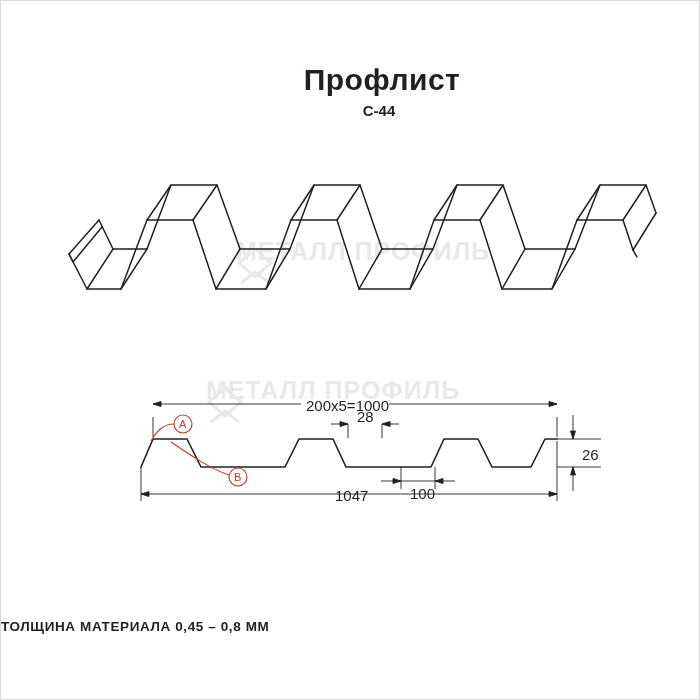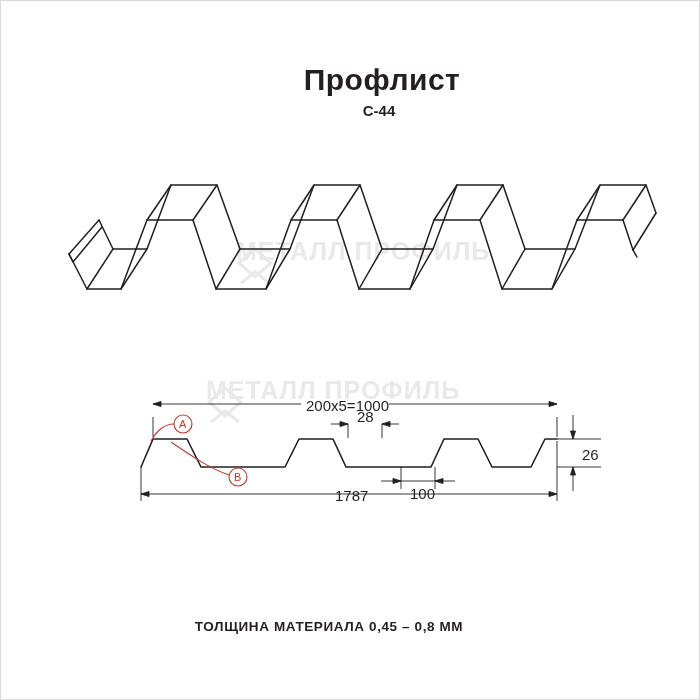--- a/index.html
+++ b/index.html
@@ -42,21 +42,20 @@
     font-size: 15px;
     font-weight: bold;
     color: #231f20;
     padding-left: 28px;
   }
   .footer {
     position: absolute;
     top: 618px;
     left: 0;
     width: 656px;
-    text-align: center;
     font-size: 13.5px;
     font-weight: bold;
     letter-spacing: 0.6px;
     color: #231f20;
   }
   .svg-layer {
     position: absolute;
     top: 0;
     left: 0;
   }
@@ -235,21 +234,21 @@
       <circle cx="237" cy="476" r="9"></circle>
       <path d="M173 423 C 162 423, 154 432, 150 440"></path>
       <path d="M228 474 C 210 468, 192 456, 170 441"></path>
     </g>
 
   </svg>
 
   <div class="dim-text" style="left:305px; top:396px;">200х5=1000</div>
   <div class="dim-text" style="left:356px; top:407px;">28</div>
   <div class="dim-text" style="left:581px; top:445px;">26</div>
-  <div class="dim-text" style="left:334px; top:486px;">1787</div>
+  <div class="dim-text" style="left:334px; top:486px;">1047</div>
   <div class="dim-text" style="left:409px; top:484px;text-align:center;">100</div>
 
   <div class="callout-text" style="left:178px; top:417px;">A</div>
   <div class="callout-text" style="left:233px; top:470px;">B</div>
 
   <div class="footer">ТОЛЩИНА МАТЕРИАЛА 0,45 – 0,8 ММ</div>
 
 </div>
 
 </body></html>

